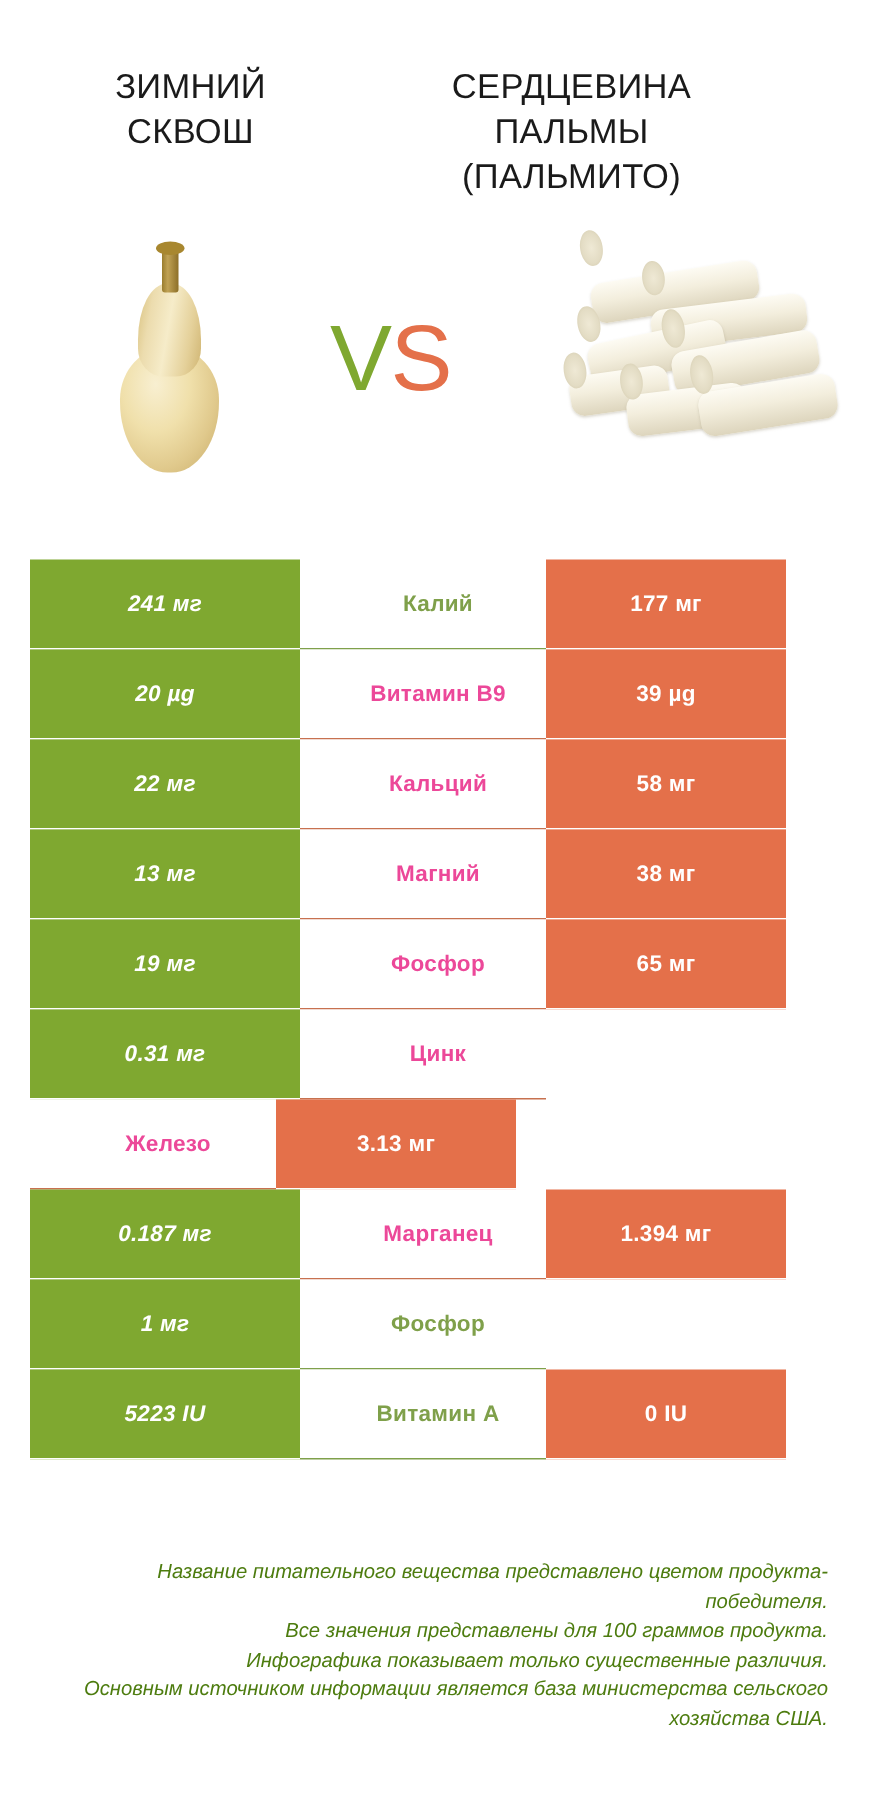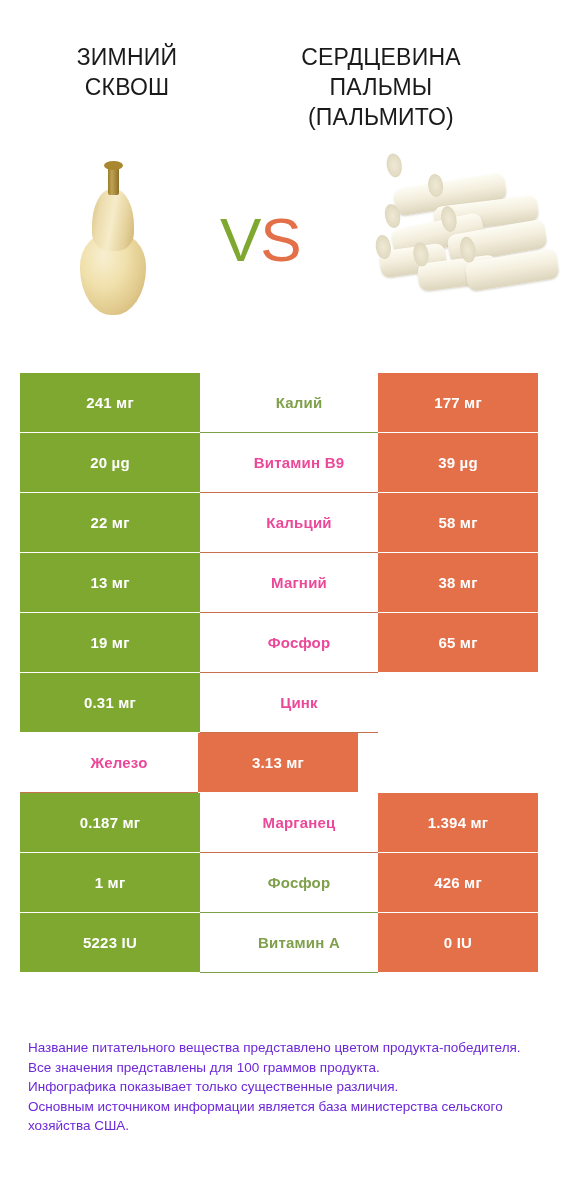--- a/index.html
+++ b/index.html
@@ -164,50 +164,52 @@
     height: 60px;
     font-size: 15px;
     font-weight: 700;
     letter-spacing: 0.2px;
   }
   .cell-left {
     width: 180px;
     background: #7FA830;
     color: #ffffff;
     border-bottom: 1px solid #ffffff;
+    font-style: italic;
   }
   .cell-right {
     width: 160px;
     background: #E4704A;
     color: #ffffff;
     border-bottom: 1px solid #ffffff;
   }
   .cell-mid {
-    width: 178px;
+    width: 164px;
     background: #ffffff;
     border-bottom: 1px solid transparent;
     padding-left: 20px;
   }
   .cell-mid.win-left   { color: #7FA04A; border-bottom-color: #7FA04A; }
   .cell-mid.win-right  { color: #ec4899; border-bottom-color: #C7714F; }
   .row:last-child .cell-left,
   .row:last-child .cell-right { border-bottom-color: #ffffff; }
 
   
   .footer {
     position: absolute;
     left: 0;
     top: 1038px;
     width: 580px;
     padding: 0 28px;
-    text-align: left;
+    text-align: right;
     font-size: 13.5px;
     line-height: 19.5px;
-    color: #6d28d9;
+    color: #4d7c0f;
     white-space: pre-line;
+    font-style: italic;
   }
 </style>
 </head>
 <body>
 
 <div class="page">
 
   <div class="titles">
     <div class="title-cell">
       <div class="title-text">ЗИМНИЙ
@@ -283,21 +285,20 @@
         <div class="cell cell-right">3.13 мг</div>
       </div>
       <div class="row">
         <div class="cell cell-left">0.187 мг</div>
         <div class="cell cell-mid win-right">Марганец</div>
         <div class="cell cell-right">1.394 мг</div>
       </div>
       <div class="row">
         <div class="cell cell-left">1 мг</div>
         <div class="cell cell-mid win-left">Фосфор</div>
-        <div class="cell cell-right">426 мг</div>
       </div>
       <div class="row">
         <div class="cell cell-left">5223 IU</div>
         <div class="cell cell-mid win-left">Витамин A</div>
         <div class="cell cell-right">0 IU</div>
       </div>
     </div>
 
   <div class="footer">Название питательного вещества представлено цветом продукта-победителя.
 Все значения представлены для 100 граммов продукта.

